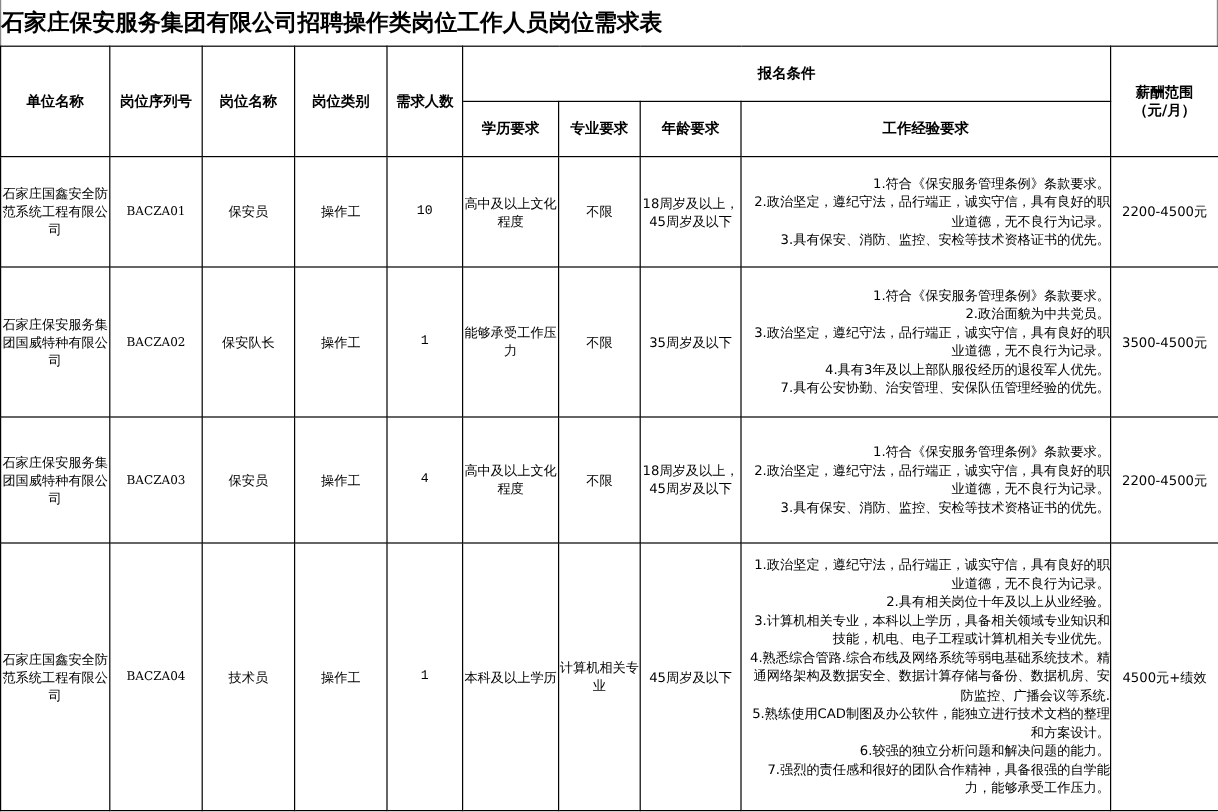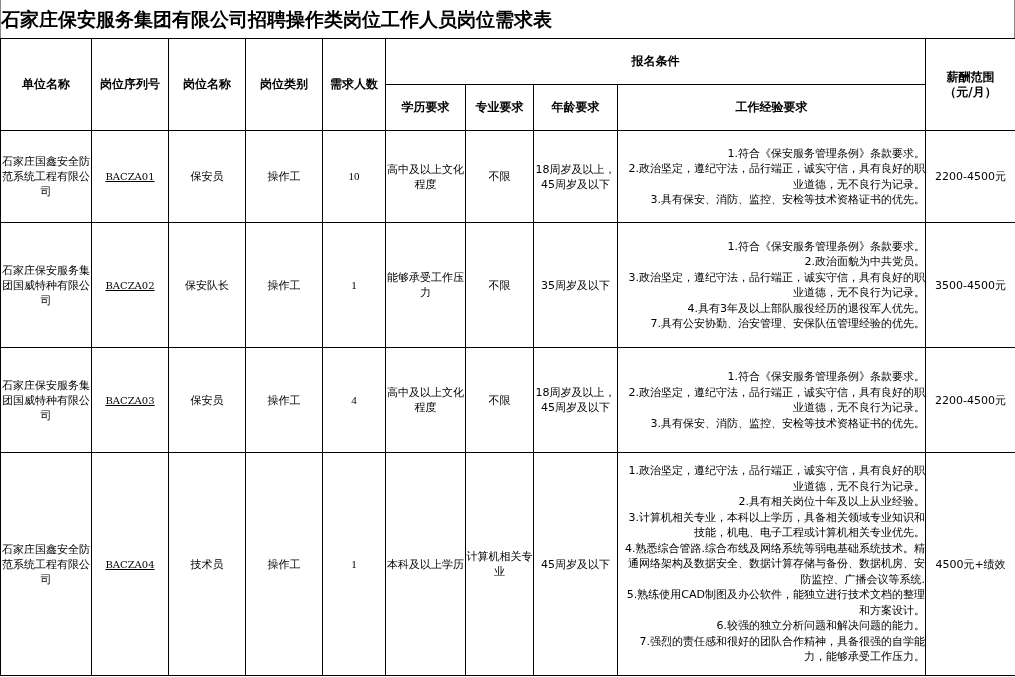--- a/index.html
+++ b/index.html
@@ -7,22 +7,22 @@
   .title {
     height:38px; line-height:38px; text-align:left;
     font-family:"DejaVu Serif", serif; font-size:19px; font-weight:bold;
     border-left:1px solid #888; border-right:1px solid #888; box-sizing:border-box;
     letter-spacing:0px;
   }
   table { border-collapse:collapse; table-layout:fixed; width:1015px; }
   td, th { border:1.5px solid #000; padding:0; text-align:center; vertical-align:middle; font-size:11px; line-height:15px; }
   th { font-weight:bold; font-size:12px; }
   .exp { text-align:right; padding-left:2px; font-size:11px; line-height:15.5px; }
-  .code { font-family:"DejaVu Serif", serif; font-size:10px;text-decoration:underline; }
-  .num { font-family:Liberation Serif, serif; font-size:11px; }
+  .code { font-family:"DejaVu Serif", serif; font-size:10px; }
+  .num { font-family:Liberation Mono, monospace; font-size:11px; }
   .exp div { white-space:normal; }
 </style>
 </head>
 <body>
 
 <div class="title">石家庄保安服务集团有限公司招聘操作类岗位工作人员岗位需求表</div>
 
 <table>
   <colgroup>
     <col style="width:91px">

